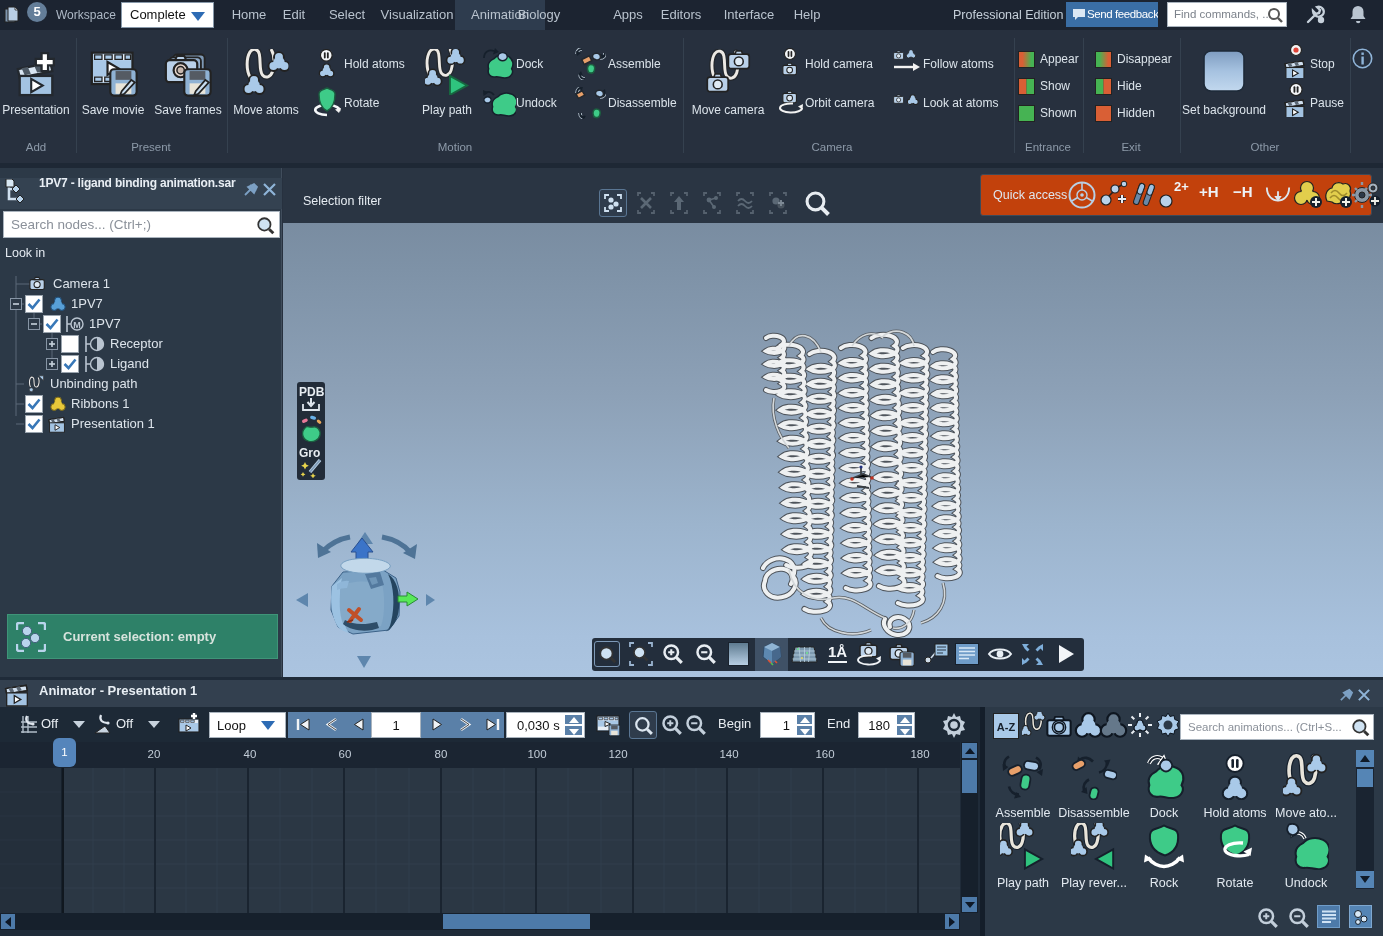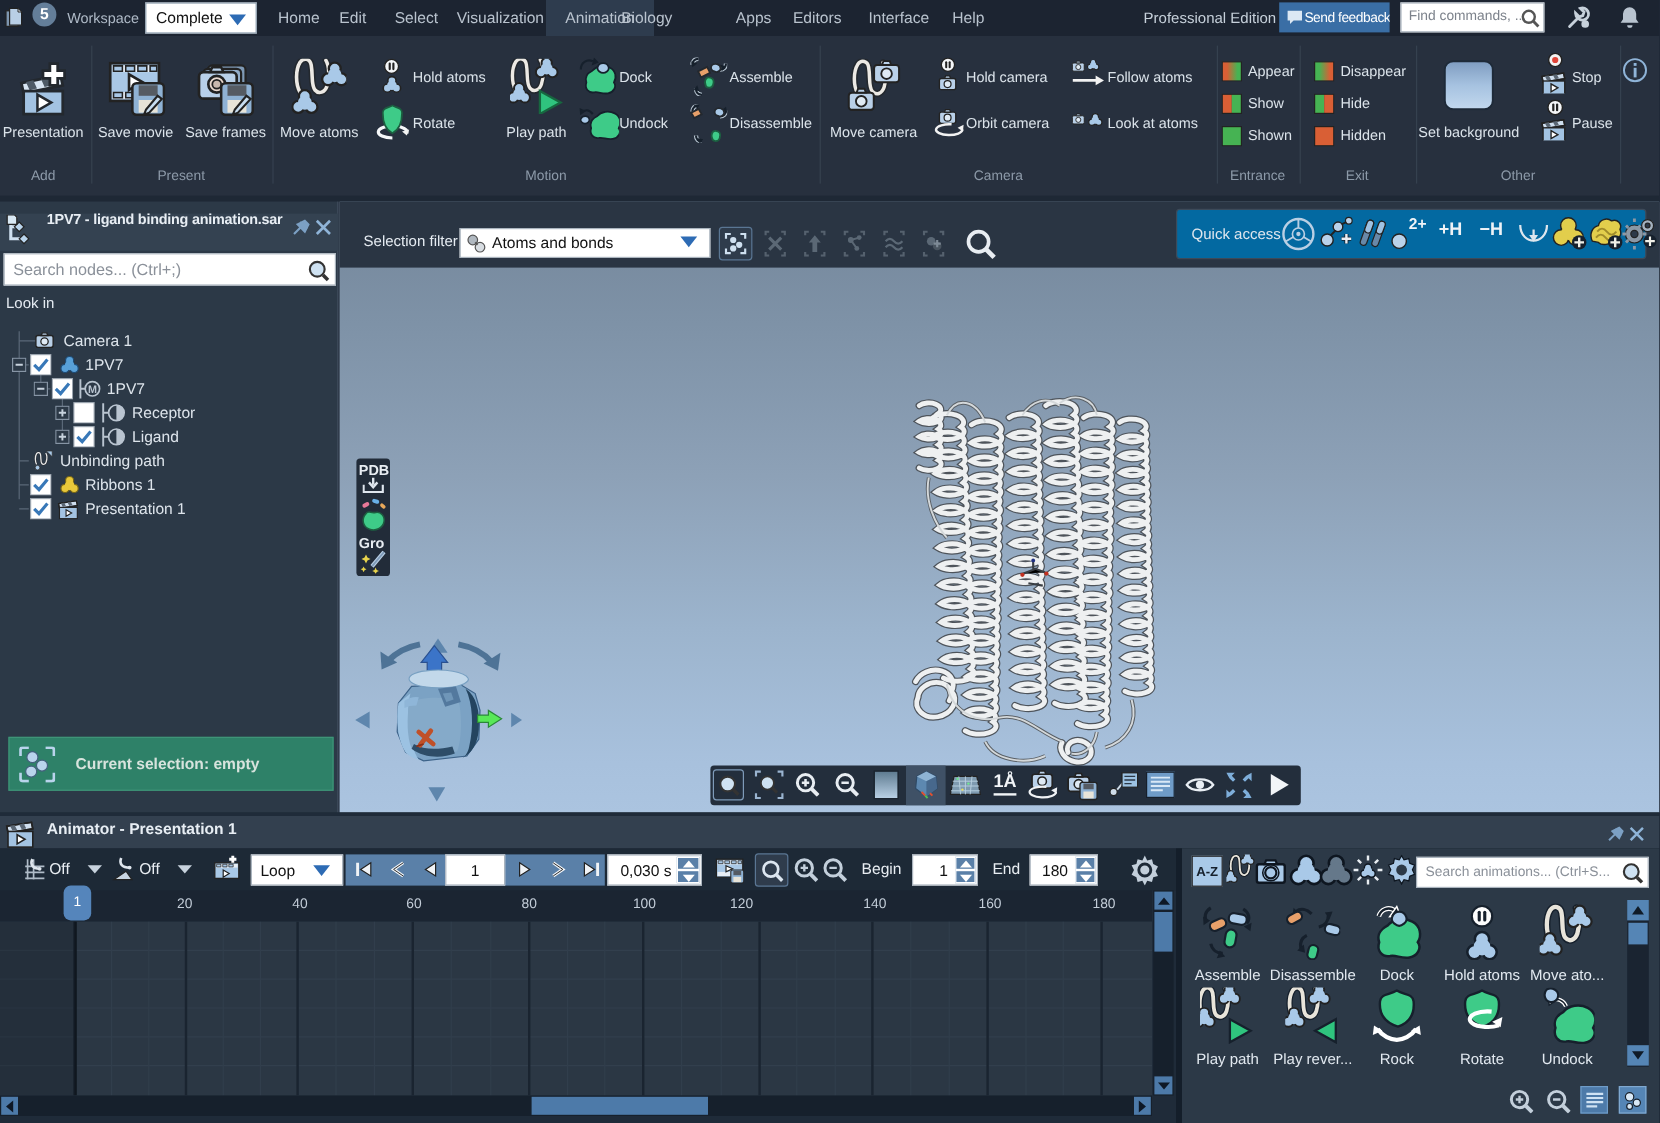--- a/index.html
+++ b/index.html
@@ -30,21 +30,21 @@
 #lookin span{position:absolute;left:6px;top:4px;color:#111;font-size:13.5px;}
 .treerow{position:absolute;height:20px;line-height:20px;color:#dde4eb;font-size:13px;}
 #selbar{position:absolute;left:7px;top:446px;width:271px;height:45px;background:#2e8168;border:1px solid #3f9478;}
 #selbar span{position:absolute;left:55px;top:14px;color:#d7e3dd;font-size:13px;font-weight:bold;}
 
 #viewport{position:absolute;left:283px;top:168px;width:1100px;height:509px;background:linear-gradient(180deg,#74869a 0%,#7e92a7 20%,#8da1b7 45%,#9cb4cd 70%,#a8c1dd 92%,#abc4e0 100%);}
 #vtoolbar{position:absolute;left:0px;top:0px;width:1100px;height:55px;background:#2a3543;}
 #selfilter{position:absolute;left:20px;top:26px;font-size:12.5px;color:#e6ecf2;}
 #atomsdrop{position:absolute;left:100px;top:22px;width:209px;height:25px;}
 #atomsdrop span{position:absolute;left:26px;top:4px;color:#111;font-size:13px;}
-#quickaccess{position:absolute;left:697px;top:6px;width:392px;height:42px;background:#0369a1;border:1px solid #3d4a59;border-radius:3px;}
+#quickaccess{position:absolute;left:697px;top:6px;width:392px;height:42px;background:#c2410c;border:1px solid #3d4a59;border-radius:3px;}
 #quickaccess .qlabel{position:absolute;left:12px;top:13px;color:#dfe6ee;font-size:12.5px;}
 #pdbstrip{position:absolute;left:14px;top:214px;width:28px;height:98px;background:#222c39;border-radius:3px;}
 #bottombar{position:absolute;left:309px;top:470px;width:492px;height:33px;background:#232e3c;border-radius:3px;}
 
 #bpanel{position:absolute;left:0;top:677px;width:1383px;height:259px;background:#1f2b39;}
 #bp-head{position:absolute;left:0;top:3px;width:1383px;height:27px;background:#33404f;}
 #bp-title{position:absolute;left:39px;top:6px;font-size:13px;font-weight:bold;color:#e8eef4;}
 #bp-controls{position:absolute;left:0;top:30px;width:1383px;height:35px;background:#1d2936;}
 #ruler{position:absolute;left:0;top:65px;width:960px;height:26px;background:#1b2532;}
 #ruler .num{position:absolute;top:6px;font-size:11.5px;color:#c3cdd8;transform:translateX(-50%);text-align:center;}
@@ -517,29 +517,20 @@
           <circle cx="11" cy="9" r="4.6" fill="#b9d4ec" stroke="#44617e" stroke-width="1"></circle>
           <circle cx="19" cy="16" r="4.6" fill="#b9d4ec" stroke="#44617e" stroke-width="1"></circle>
           <circle cx="10" cy="21" r="4.6" fill="#b9d4ec" stroke="#44617e" stroke-width="1"></circle>
         </svg>
       <span>Current selection: empty</span>
     </div>
   </div>
   <div id="viewport">
     <div id="vtoolbar">
       <div id="selfilter">Selection filter</div>
-      <div id="atomsdrop" class="whitebox">
-        <svg class="abs" style="left:4px;top:3px" width="18" height="18" viewBox="0 0 18 18">
-            <circle cx="6" cy="6" r="4" fill="#b0b8c0" stroke="#555" stroke-width="1"></circle>
-            <circle cx="12" cy="12" r="4" fill="#d8dde2" stroke="#555" stroke-width="1"></circle>
-            <line x1="8" y1="8" x2="10" y2="10" stroke="#555" stroke-width="1.6"></line>
-          </svg>
-        <span>Atoms and bonds</span>
-        <div class="tri-down abs" style="right:10px;top:6px;"></div>
-      </div>
       <div class="abs" style="left:316px;top:21px;width:28px;height:28px;border:1px solid #5a7693;border-radius:3px;background:#2f3c4c;">
         <svg class="abs" style="left:3px;top:3px" width="20" height="20" viewBox="0 0 20 20">
             <path d="M2 6 V2 h4 M14 2 h4 v4 M18 14 v4 h-4 M6 18 H2 v-4" stroke="#cfe0f0" stroke-width="1.8" fill="none"></path>
             <circle cx="8" cy="7" r="2.6" fill="#cfe0f0"></circle>
             <circle cx="13" cy="11" r="2.6" fill="#cfe0f0"></circle>
             <circle cx="8" cy="14" r="2.6" fill="#cfe0f0"></circle>
           </svg>
       </div>
       <svg class="abs" style="left:352px;top:24px" width="22" height="22" viewBox="0 0 22 22">
           <path d="M3 4 V1 h3 M16 1 h3 v3 M19 18 v3 h-3 M6 21 H3 v-3" stroke="#55616e" stroke-width="1.8" fill="none"></path>

